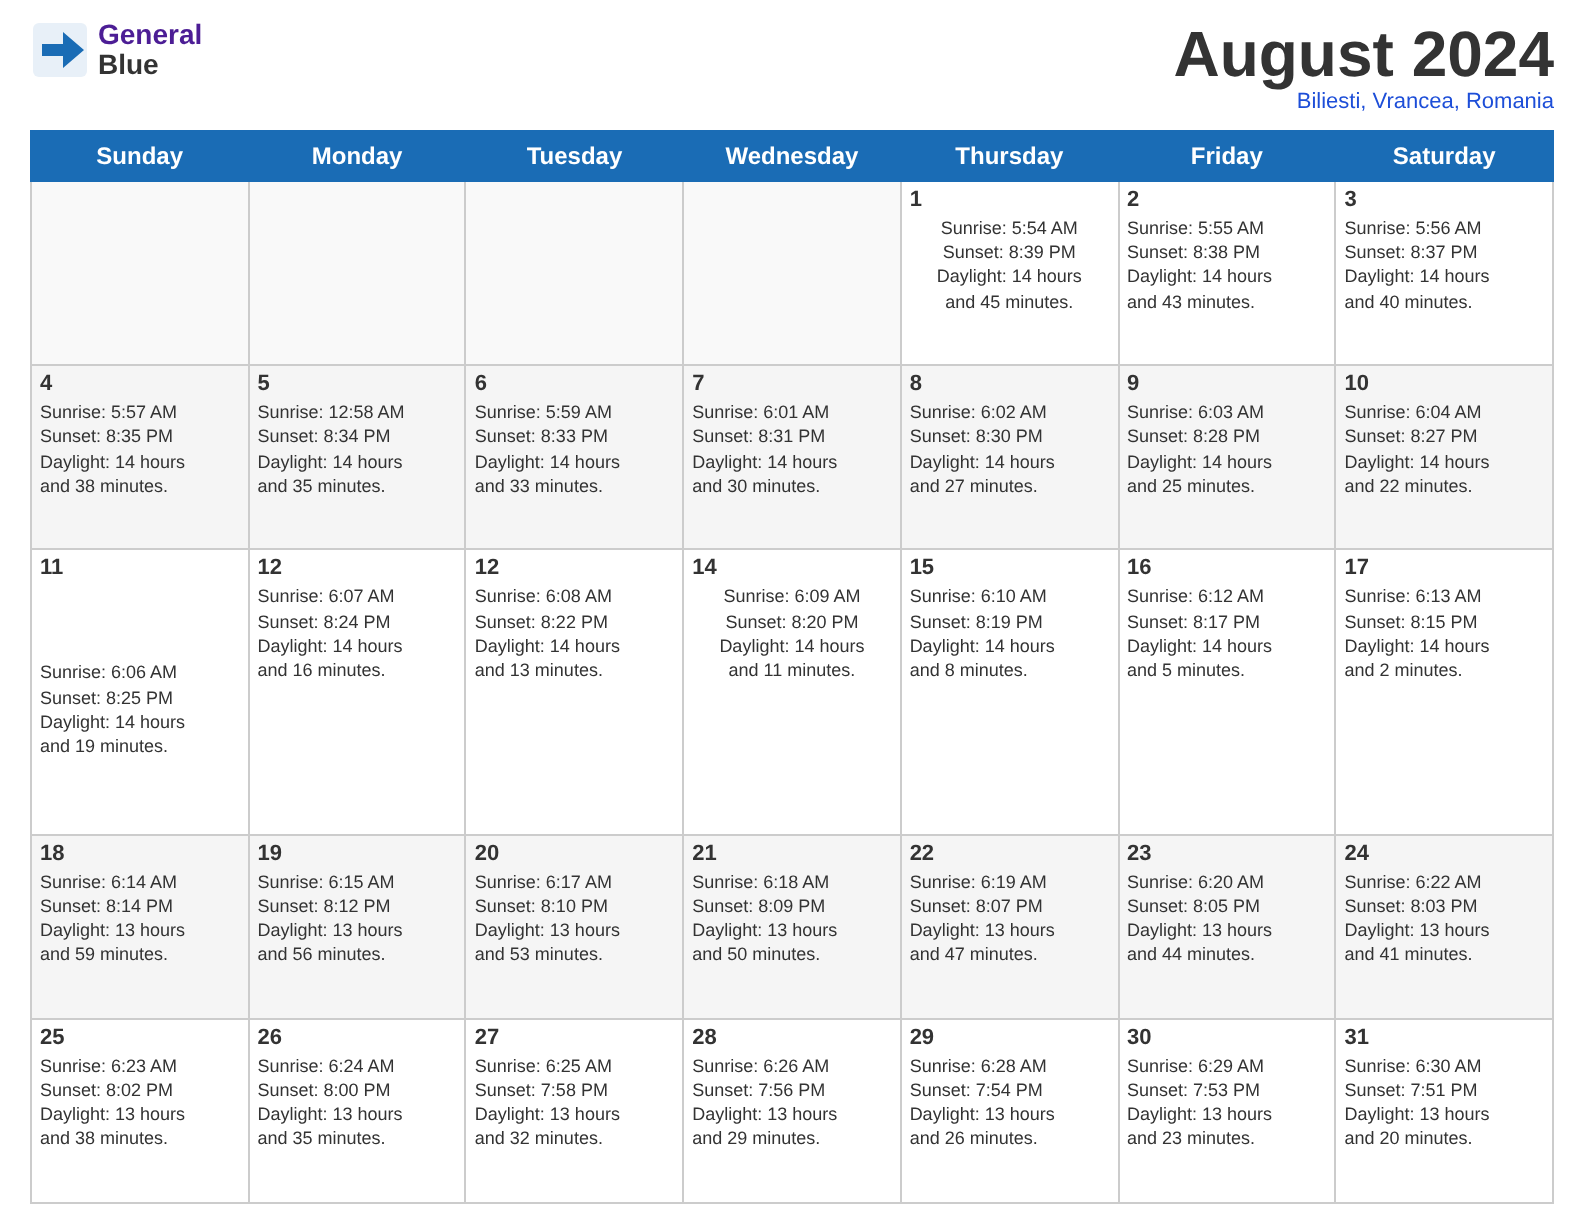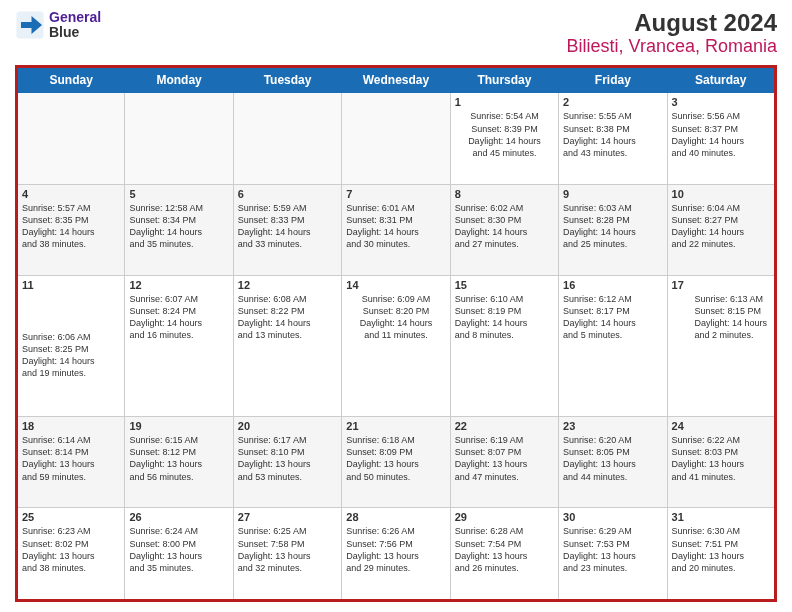--- a/index.html
+++ b/index.html
@@ -38,32 +38,32 @@
     }
     .logo-text span:first-child { color: #4c1d95; }
     .logo-icon {
       width: 30px;
       height: 30px;
     }
     .title-block {
       text-align: right;
     }
     .month-title {
-      font-size: 24px;
+      font-size: 32px;
       font-weight: bold;
       color: #333;
       line-height: 1.1;
     }
     .location {
-      font-size: 18px;
-      color: #be185d;
+      font-size: 11px;
+      color: #1d4ed8;
     }
     .calendar {
       flex: 1;
-      border: 3px solid #b91c1c;
+      border: 1px solid #b91c1c;
       border-collapse: collapse;
       width: 100%;
       table-layout: fixed;
     }
     .calendar th {
       background: #1a6cb5;
       color: #fff;
       font-size: 12px;
       font-weight: bold;
       padding: 5px 3px;
@@ -246,21 +246,21 @@
           </td>
           <td>
             <span class="day-number">16</span>
             <div class="day-info" style="white-space: pre-line;">Sunrise: 6:12 AM
 Sunset: 8:17 PM
 Daylight: 14 hours
 and 5 minutes.</div>
           </td>
           <td>
             <span class="day-number">17</span>
-            <div class="day-info" style="white-space: pre-line; margin-left: 23px;">Sunrise: 6:13 AM
+            <div class="day-info" style="white-space: pre-line;">Sunrise: 6:13 AM
 Sunset: 8:15 PM
 Daylight: 14 hours
 and 2 minutes.</div>
           </td>
         </tr>
         <tr>
           <td>
             <span class="day-number">18</span>
             <div class="day-info" style="white-space: pre-line;">Sunrise: 6:14 AM
 Sunset: 8:14 PM

